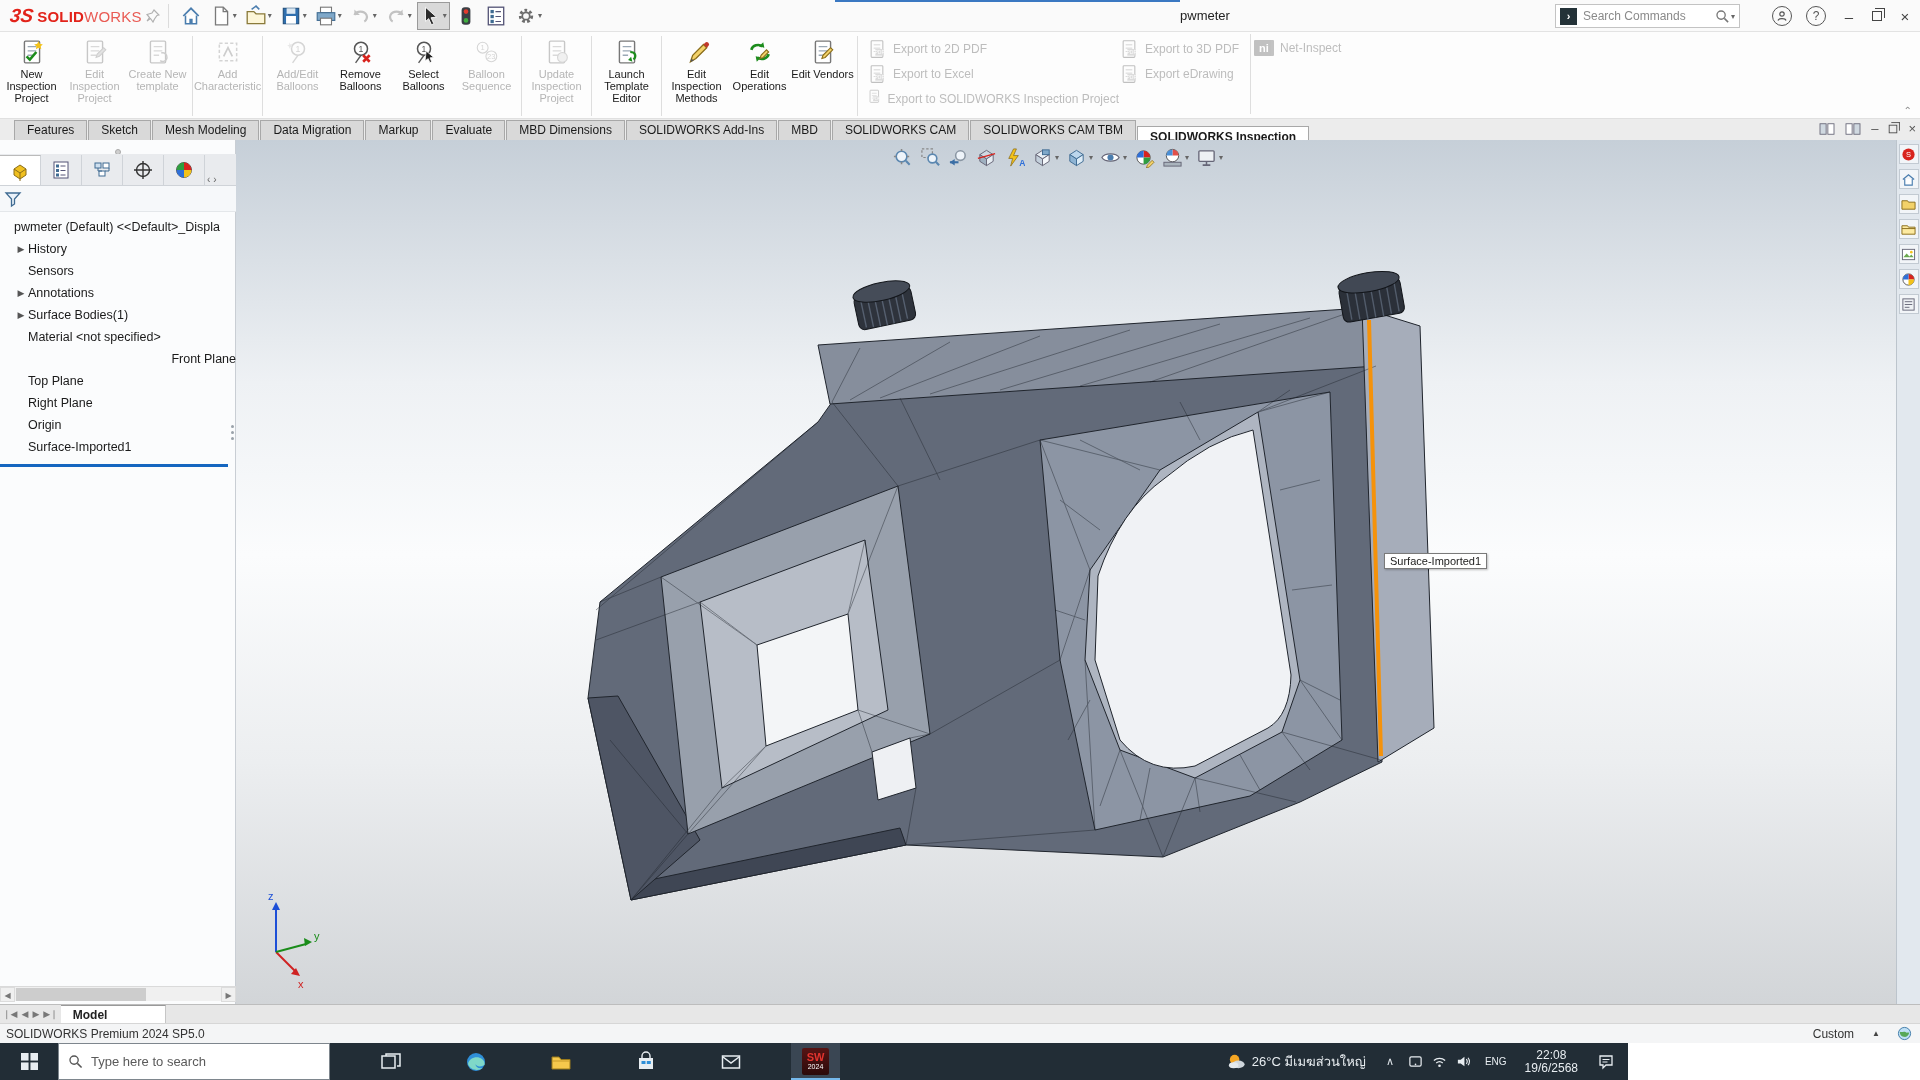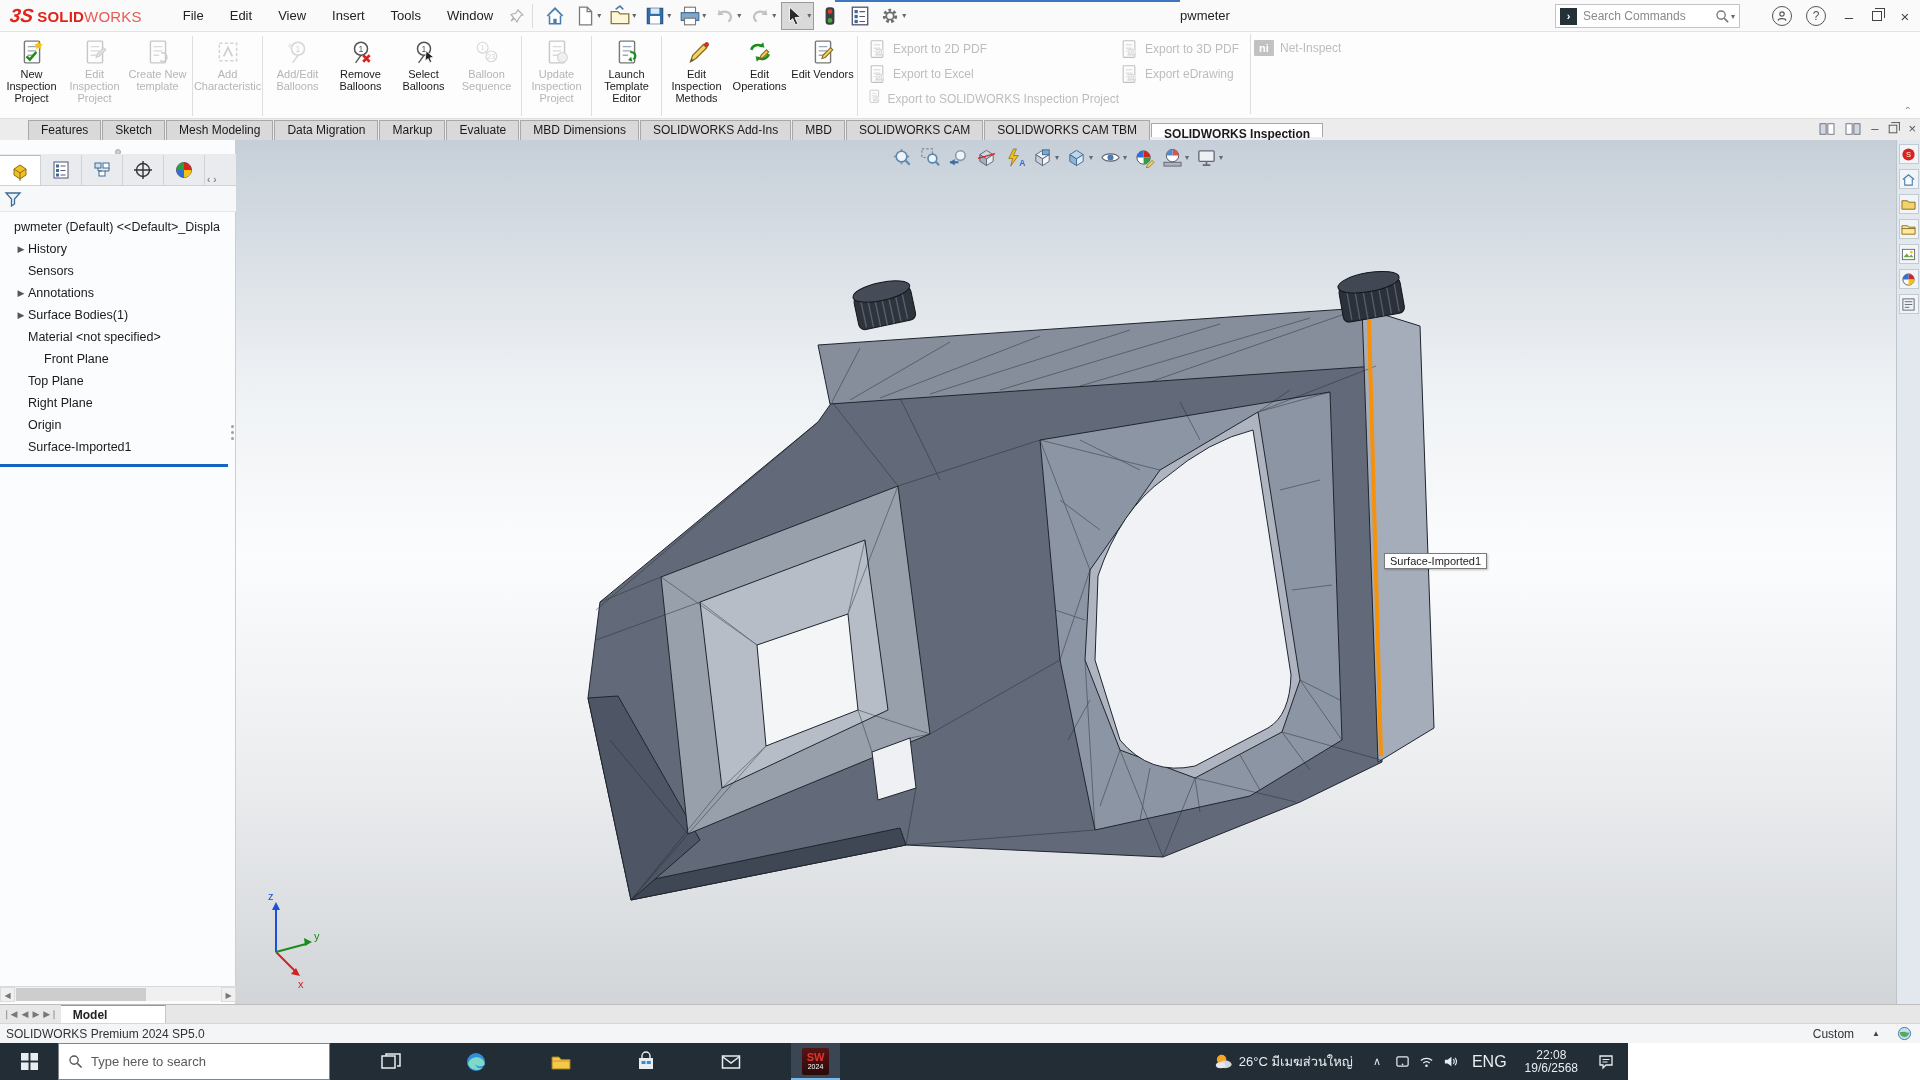--- a/index.html
+++ b/index.html
@@ -136,42 +136,34 @@
   .tb-app.active { background:#3a4653; box-shadow:inset 0 -2px 0 #76b9ed; }
   .sw-ic { width:27px; height:27px; background:linear-gradient(#571414,#2b0a0a); display:flex;
     flex-direction:column; align-items:center; justify-content:center; border-radius:2px;}
   .sw-ic .s1 { color:#e3342f; font-weight:bold; font-size:11px; line-height:11px;}
   .sw-ic .s2 { color:#fff; font-size:7px; line-height:8px;}
   .tb-right { position:absolute; right:0; top:0; height:37px; display:flex; align-items:center; gap:10px; padding-right:8px;}
   .weather { display:flex; align-items:center; gap:6px; font-size:13px; padding:0 6px; }
   .tb-chevron { font-size:11px; color:#dfe5ea; padding:0 4px;}
   .tray { display:flex; align-items:center; gap:9px; }
   .tray svg { width:15px; height:15px; }
-  .tb-lang { font-size:16px; padding:0 4px; }
+  .tb-lang { font-size:10px; padding:0 4px; }
   .tb-clock { text-align:center; font-size:12px; line-height:13px; padding:0 4px; }
   .tb-notif { padding:0 6px; display:flex; align-items:center; }
 </style>
 </head>
 <body>
 
 <div class="titlebar">
   <div class="top-accent"></div>
   <div class="logo">
     <span class="mark">3S</span>
       <span class="b">SOLID</span>
       <span class="l">WORKS</span>
   </div>
-  <div class="menubar" id="menu-items">
-      <div class="menu-item">File</div>
-      <div class="menu-item">Edit</div>
-      <div class="menu-item">View</div>
-      <div class="menu-item">Insert</div>
-      <div class="menu-item">Tools</div>
-      <div class="menu-item">Window</div>
-    </div>
   <span class="pin-icon">
     <svg width="14" height="14" viewBox="0 0 14 14">
         <path d="M8 1l5 5-2 .5L8.5 10 7 13 4.5 9.5 1 12l2.5-3.5L1 5.5 6 4z" fill="none" stroke="#8a8a8a" stroke-width="1.2"></path>
       </svg>
   </span>
   <div class="tb-sep"></div>
   <div class="qtools">
     <span class="qbtn">
         <svg width="22" height="22" viewBox="0 0 20 20">
           <path d="M3 10 10 3l7 7" fill="none" stroke="#4a7dae" stroke-width="1.6"></path>
@@ -484,21 +476,21 @@
     </div>
   <div class="rsep"></div>
   <div class="netinspect">
     <span class="ni-badge">ni</span>
     <span>Net-Inspect</span>
   </div>
   <div class="ribbon-collapse">⌃</div>
 </div>
 
 <div class="tabrow">
-  <div style="display:flex;align-items:center;margin-left:16px;padding-left:12px;" id="command-tabs">
+  <div style="display:flex;align-items:flex-end;margin-left:2px;padding-left:12px;" id="command-tabs">
       <div class="ctab">Features</div>
       <div class="ctab">Sketch</div>
       <div class="ctab">Mesh Modeling</div>
       <div class="ctab">Data Migration</div>
       <div class="ctab">Markup</div>
       <div class="ctab">Evaluate</div>
       <div class="ctab">MBD Dimensions</div>
       <div class="ctab">SOLIDWORKS Add-Ins</div>
       <div class="ctab">MBD</div>
       <div class="ctab">SOLIDWORKS CAM</div>
@@ -878,21 +870,21 @@
         <span>
           <svg viewBox="0 0 18 18">
             <path d="M4 5h11M4 9h11M4 13h11" stroke="#888" stroke-width="1.6"></path>
             <circle cx="6" cy="5" r="1.8" fill="#f3c21a" stroke="#8a6d1a"></circle>
             <circle cx="11" cy="9" r="1.8" fill="#f3c21a" stroke="#8a6d1a"></circle>
             <circle cx="7" cy="13" r="1.8" fill="#888"></circle>
           </svg>
         </span>
         <span>Material &lt;not specified&gt;</span>
       </div>
-      <div class="trow" style="padding-left: 30px;">
+      <div class="trow" style="padding-left: 30px; justify-content: flex-end;">
         <span class="exp"></span>
         <span>
           <svg viewBox="0 0 18 18">
             <path d="M5 4h8l-2 10H3z" fill="none" stroke="#6a7a8a" stroke-width="1.3"></path>
             <path d="M5 4L7 2m6 2l2-2M3 14l2 2m8-2l-2 2" stroke="#9aa" stroke-width="1"></path>
           </svg>
         </span>
         <span>Front Plane</span>
       </div>
       <div class="trow" style="padding-left: 14px;">

